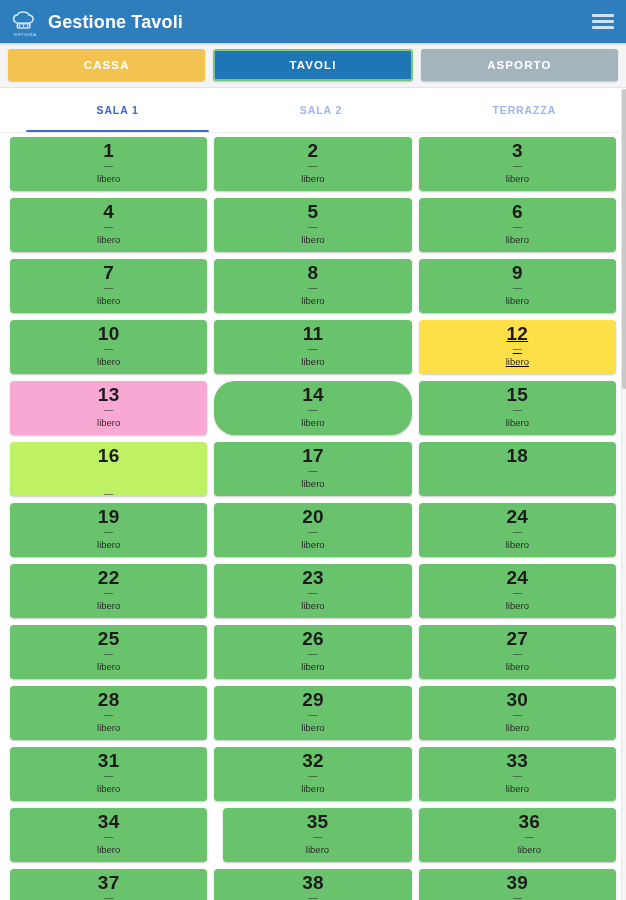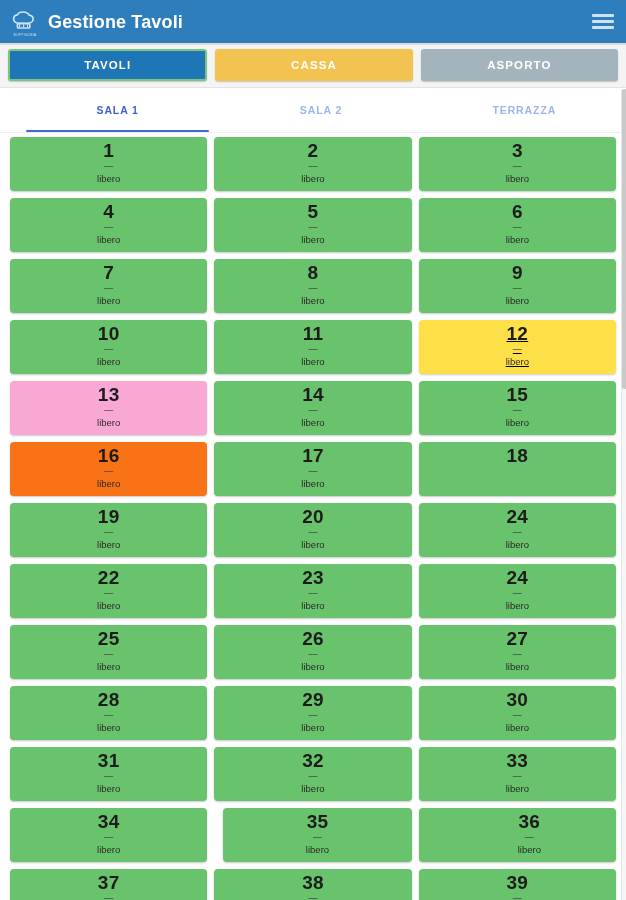--- a/index.html
+++ b/index.html
@@ -243,22 +243,22 @@
     </div>
     <div class="appbar-title">Gestione Tavoli</div>
     <div class="hamburger">
       <span></span>
       <span></span>
       <span></span>
     </div>
   </div>
 
   <div class="modebar">
+    <div class="modebtn cassa">CASSA</div>
     <div class="modebtn tavoli">TAVOLI</div>
-    <div class="modebtn cassa">CASSA</div>
     <div class="modebtn asporto">ASPORTO</div>
   </div>
 
   <div class="tabs">
     <div class="tab active">SALA 1</div>
     <div class="tab">SALA 2</div>
     <div class="tab">TERRAZZA</div>
   </div>
 
   <div class="grid-wrap">
@@ -321,31 +321,31 @@
         <div class="table-card" style="background: #fde047; text-decoration: underline;">
           <div class="tc-number">12</div>
           <div class="tc-dash">—</div>
           <div class="tc-status">libero</div>
         </div>
         <div class="table-card" style="background: #f9a8d4;">
           <div class="tc-number">13</div>
           <div class="tc-dash">—</div>
           <div class="tc-status">libero</div>
         </div>
-        <div class="table-card" style="background: rgb(105, 194, 108);">
+        <div class="table-card" style="background: rgb(105, 194, 108); border-radius: 21px;">
           <div class="tc-number">14</div>
           <div class="tc-dash">—</div>
           <div class="tc-status">libero</div>
         </div>
         <div class="table-card" style="background: rgb(105, 194, 108);">
           <div class="tc-number">15</div>
           <div class="tc-dash">—</div>
           <div class="tc-status">libero</div>
         </div>
-        <div class="table-card" style="background: #f97316;">
+        <div class="table-card" style="background: #bef264; gap: 23px;">
           <div class="tc-number">16</div>
           <div class="tc-dash">—</div>
           <div class="tc-status">libero</div>
         </div>
         <div class="table-card" style="background: rgb(105, 194, 108);">
           <div class="tc-number">17</div>
           <div class="tc-dash">—</div>
           <div class="tc-status">libero</div>
         </div>
         <div class="table-card" style="background: rgb(105, 194, 108); gap: 48px;">

